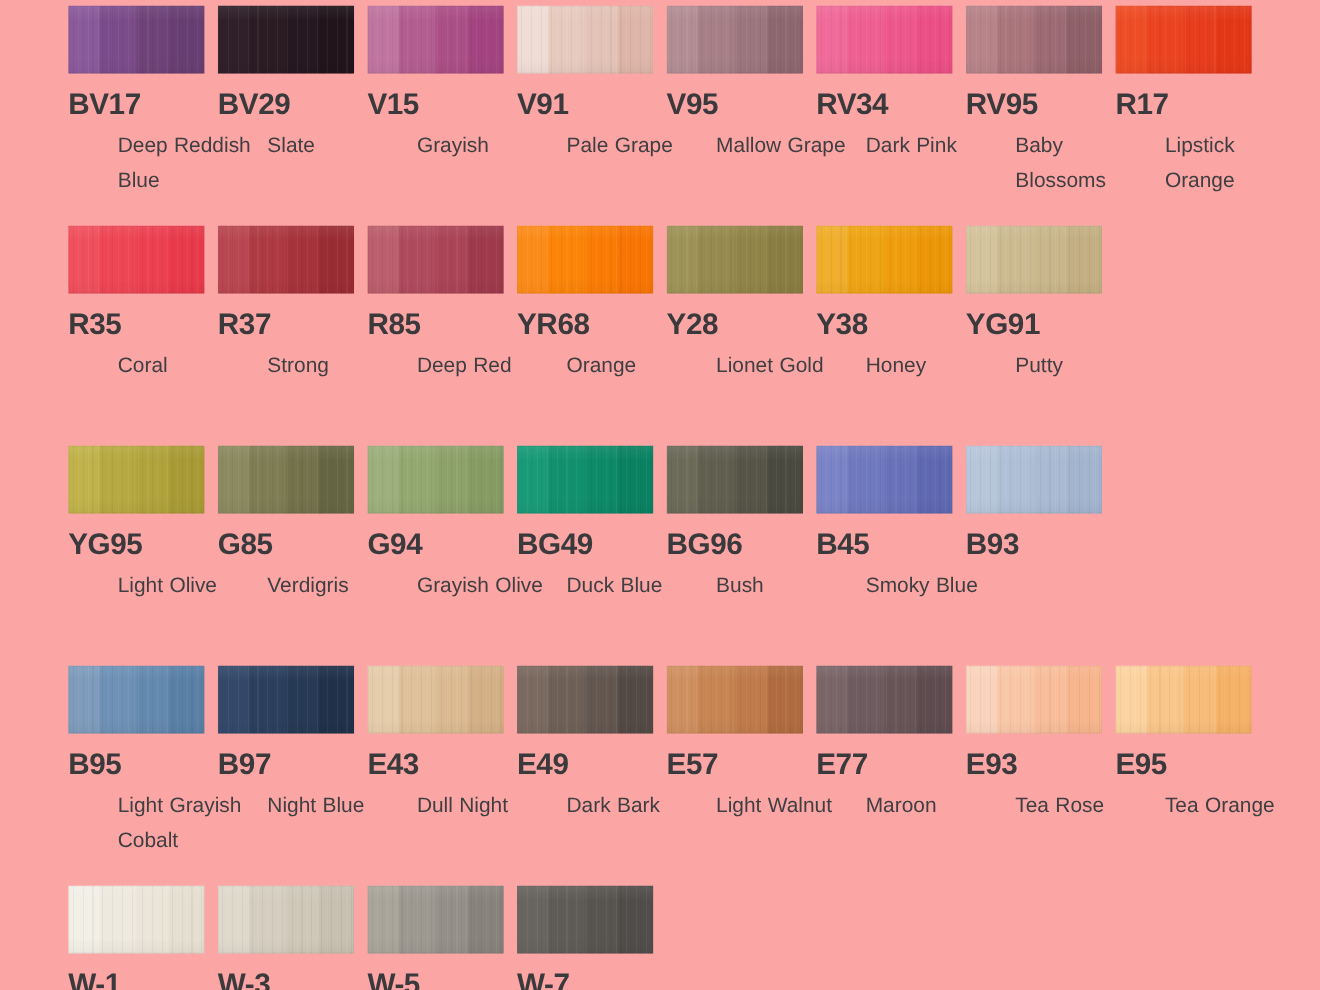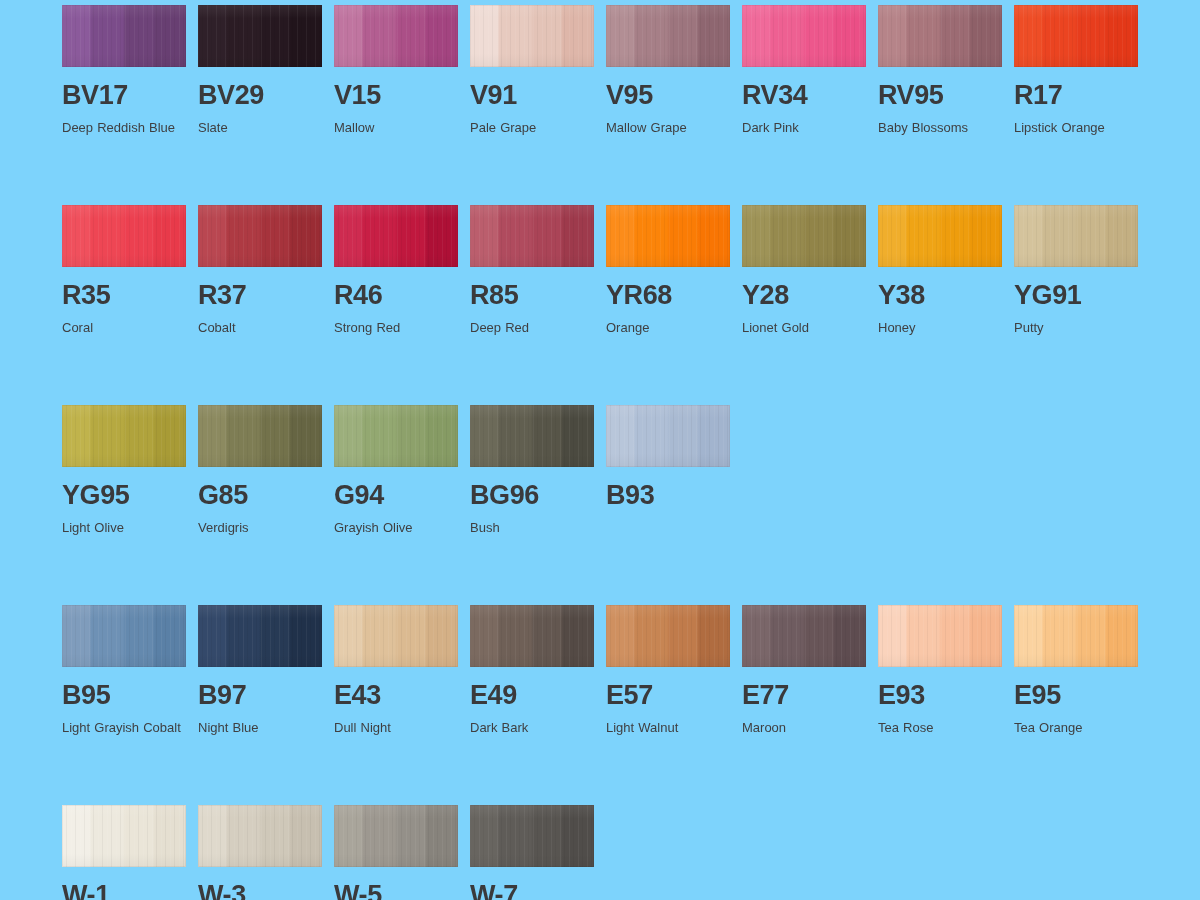--- a/index.html
+++ b/index.html
@@ -13,21 +13,21 @@
     height: 900px;
     font-family: "Liberation Sans", sans-serif;
     -webkit-font-smoothing: antialiased;
     overflow: hidden;
   }
 
   #chart-sheet {
     position: relative;
     width: 1200px;
     height: 900px;
-    background: #7dd3fc;
+    background: #fca5a5;
     padding: 0;
     box-sizing: border-box;
   }
 
   .swatch-grid {
     position: absolute;
     left: 62px;
     top: 5px;
     width: 1110px;
   }
@@ -102,26 +102,27 @@
     font-size: 27px;
     font-weight: bold;
     line-height: 1.04;
     color: #3a3a3c;
     letter-spacing: -0.4px;
     white-space: nowrap;
   }
 
   .swatch-name {
     margin-top: 8px;
-    font-size: 13px;
+    font-size: 19px;
     font-weight: normal;
     line-height: 1.68;
     color: #3f3f41;
     width: 124px;
     word-spacing: 0.5px;
+    margin-left: 45px;
   }
 </style>
 </head>
 <body>
 
 <div id="chart-sheet">
   <div class="swatch-grid">
       <div class="swatch-row">
         <div class="swatch-cell">
           <div class="swatch-chip">
@@ -144,21 +145,21 @@
           <div class="swatch-name">Slate</div>
         </div>
         <div class="swatch-cell">
           <div class="swatch-chip">
             <div class="bands" style="background: linear-gradient(to right, rgb(192, 117, 160) 0%, rgb(192, 117, 160) 22%, rgb(179, 94, 145) 24%, rgb(179, 94, 145) 49%, rgb(171, 79, 135) 51%, rgb(171, 79, 135) 73%, rgb(163, 68, 128) 75%, rgb(163, 68, 128) 100%);"></div>
             <div class="streaks"></div>
             <div class="sheen"></div>
             <div class="edge"></div>
           </div>
           <div class="swatch-code">V15</div>
-          <div class="swatch-name">Mallow</div>
+          <div class="swatch-name">Grayish</div>
         </div>
         <div class="swatch-cell">
           <div class="swatch-chip">
             <div class="bands" style="background: linear-gradient(to right, rgb(239, 220, 213) 0%, rgb(239, 220, 213) 22%, rgb(231, 202, 191) 24%, rgb(231, 202, 191) 49%, rgb(227, 195, 183) 51%, rgb(227, 195, 183) 73%, rgb(222, 182, 169) 75%, rgb(222, 182, 169) 100%);"></div>
             <div class="streaks"></div>
             <div class="sheen"></div>
             <div class="edge"></div>
           </div>
           <div class="swatch-code">V91</div>
           <div class="swatch-name">Pale Grape</div>
@@ -216,31 +217,21 @@
           <div class="swatch-name">Coral</div>
         </div>
         <div class="swatch-cell">
           <div class="swatch-chip">
             <div class="bands" style="background: linear-gradient(to right, rgb(185, 71, 81) 0%, rgb(185, 71, 81) 22%, rgb(174, 58, 67) 24%, rgb(174, 58, 67) 49%, rgb(166, 51, 60) 51%, rgb(166, 51, 60) 73%, rgb(154, 44, 52) 75%, rgb(154, 44, 52) 100%);"></div>
             <div class="streaks"></div>
             <div class="sheen"></div>
             <div class="edge"></div>
           </div>
           <div class="swatch-code">R37</div>
-          <div class="swatch-name">Cobalt</div>
-        </div>
-        <div class="swatch-cell">
-          <div class="swatch-chip">
-            <div class="bands" style="background: linear-gradient(to right, rgb(206, 43, 80) 0%, rgb(206, 43, 80) 22%, rgb(200, 31, 69) 24%, rgb(200, 31, 69) 49%, rgb(192, 24, 62) 51%, rgb(192, 24, 62) 73%, rgb(174, 16, 54) 75%, rgb(174, 16, 54) 100%);"></div>
-            <div class="streaks"></div>
-            <div class="sheen"></div>
-            <div class="edge"></div>
-          </div>
-          <div class="swatch-code">R46</div>
-          <div class="swatch-name">Strong Red</div>
+          <div class="swatch-name">Strong</div>
         </div>
         <div class="swatch-cell">
           <div class="swatch-chip">
             <div class="bands" style="background: linear-gradient(to right, rgb(187, 94, 109) 0%, rgb(187, 94, 109) 22%, rgb(176, 75, 94) 24%, rgb(176, 75, 94) 49%, rgb(170, 68, 87) 51%, rgb(170, 68, 87) 73%, rgb(158, 58, 76) 75%, rgb(158, 58, 76) 100%);"></div>
             <div class="streaks"></div>
             <div class="sheen"></div>
             <div class="edge"></div>
           </div>
           <div class="swatch-code">R85</div>
           <div class="swatch-name">Deep Red</div>
@@ -312,27 +303,47 @@
             <div class="bands" style="background: linear-gradient(to right, rgb(156, 175, 124) 0%, rgb(156, 175, 124) 22%, rgb(147, 168, 113) 24%, rgb(147, 168, 113) 49%, rgb(141, 161, 107) 51%, rgb(141, 161, 107) 73%, rgb(134, 155, 100) 75%, rgb(134, 155, 100) 100%);"></div>
             <div class="streaks"></div>
             <div class="sheen"></div>
             <div class="edge"></div>
           </div>
           <div class="swatch-code">G94</div>
           <div class="swatch-name">Grayish Olive</div>
         </div>
         <div class="swatch-cell">
           <div class="swatch-chip">
+            <div class="bands" style="background: linear-gradient(to right, rgb(26, 155, 119) 0%, rgb(26, 155, 119) 22%, rgb(18, 145, 110) 24%, rgb(18, 145, 110) 49%, rgb(14, 138, 104) 51%, rgb(14, 138, 104) 73%, rgb(10, 130, 97) 75%, rgb(10, 130, 97) 100%);"></div>
+            <div class="streaks"></div>
+            <div class="sheen"></div>
+            <div class="edge"></div>
+          </div>
+          <div class="swatch-code">BG49</div>
+          <div class="swatch-name">Duck Blue</div>
+        </div>
+        <div class="swatch-cell">
+          <div class="swatch-chip">
             <div class="bands" style="background: linear-gradient(to right, rgb(108, 106, 89) 0%, rgb(108, 106, 89) 22%, rgb(97, 95, 80) 24%, rgb(97, 95, 80) 49%, rgb(87, 85, 72) 51%, rgb(87, 85, 72) 73%, rgb(75, 74, 64) 75%, rgb(75, 74, 64) 100%);"></div>
             <div class="streaks"></div>
             <div class="sheen"></div>
             <div class="edge"></div>
           </div>
           <div class="swatch-code">BG96</div>
           <div class="swatch-name">Bush</div>
+        </div>
+        <div class="swatch-cell">
+          <div class="swatch-chip">
+            <div class="bands" style="background: linear-gradient(to right, rgb(123, 132, 198) 0%, rgb(123, 132, 198) 22%, rgb(111, 121, 190) 24%, rgb(111, 121, 190) 49%, rgb(104, 114, 184) 51%, rgb(104, 114, 184) 73%, rgb(95, 105, 177) 75%, rgb(95, 105, 177) 100%);"></div>
+            <div class="streaks"></div>
+            <div class="sheen"></div>
+            <div class="edge"></div>
+          </div>
+          <div class="swatch-code">B45</div>
+          <div class="swatch-name">Smoky Blue</div>
         </div>
         <div class="swatch-cell">
           <div class="swatch-chip">
             <div class="bands" style="background: linear-gradient(to right, rgb(184, 198, 218) 0%, rgb(184, 198, 218) 22%, rgb(175, 191, 214) 24%, rgb(175, 191, 214) 49%, rgb(169, 186, 210) 51%, rgb(169, 186, 210) 73%, rgb(162, 180, 206) 75%, rgb(162, 180, 206) 100%);"></div>
             <div class="streaks"></div>
             <div class="sheen"></div>
             <div class="edge"></div>
           </div>
           <div class="swatch-code">B93</div>
         </div>

